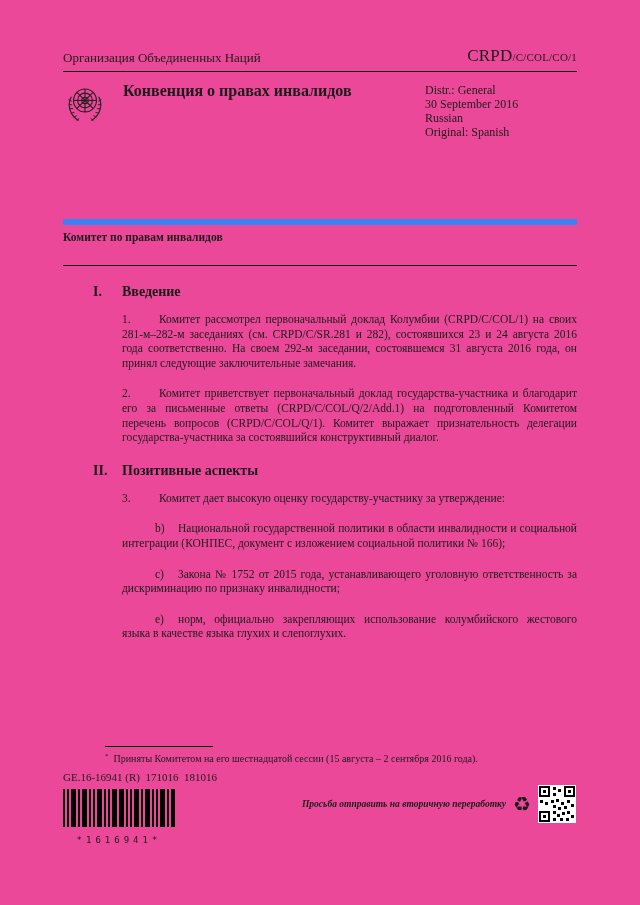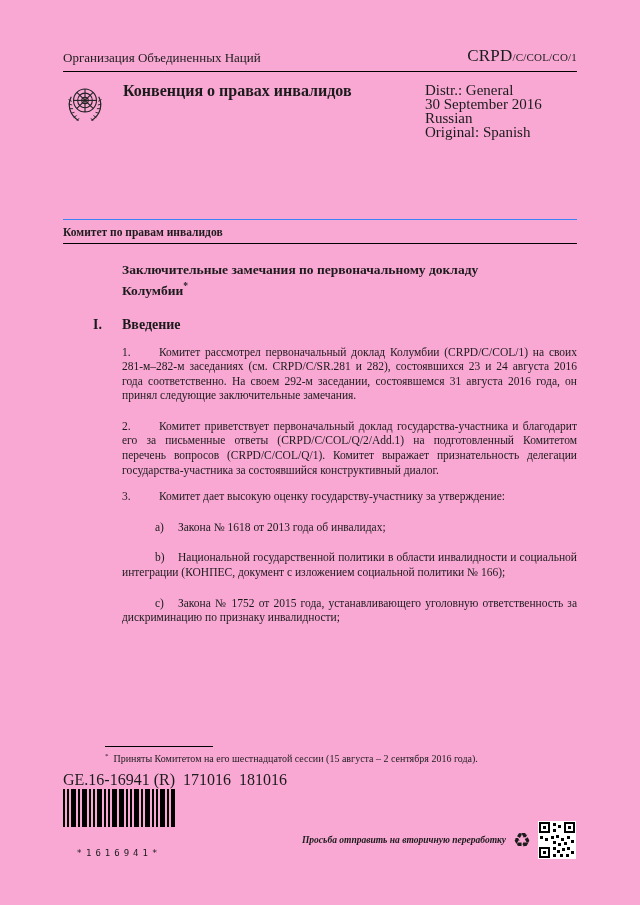--- a/index.html
+++ b/index.html
@@ -1,60 +1,60 @@
 <!DOCTYPE html>
 <html lang="ru"><head>
 <meta charset="utf-8">
 <style>
   html,body{margin:0;padding:0;background:#fff;}
-  .page{width:640px;height:905px;background:#f9a8d4;position:relative;overflow:hidden;
+  .page{width:640px;height:905px;background:#ec4899;position:relative;overflow:hidden;
         font-family:"Liberation Serif","DejaVu Serif",serif;color:#1b1b1b;}
   .content{position:absolute;left:63px;right:63px;top:46px;}
 
   
   .hdr{display:flex;justify-content:space-between;align-items:flex-end;
        border-bottom:1px solid #000;padding-bottom:5px;}
   .org{font-size:13px;}
   .sym{font-size:17px;letter-spacing:.2px;}
   .sym .suffix{font-size:11px;}
 
   
   .masthead{display:flex;margin-top:9px;}
   .emblem{width:48px;flex:0 0 48px;padding-top:1px;}
   .mast-title{flex:1;padding-left:12px;font-weight:bold;font-size:16px;line-height:19px;}
   .mast-title .inner{width:175px;}
-  .distr{width:152px;font-size:15px;line-height:14px;padding-top:2px;margin-left:32px;}
-
-  
-  .committee-band{margin-top:80px;border-top:1px solid #3b82f6;border-bottom:1px solid #000;
-                  padding:6px 0 5px;}
+  .distr{width:152px;font-size:12px;line-height:14px;padding-top:2px;margin-left:32px;}
+
+  
+  .committee-band{margin-top:80px;border-top:6px solid #3b82f6;border-bottom:1px solid #000;
+                  padding:6px 0 22px;}
   .committee{font-weight:bold;font-size:11.5px;}
 
   
   .doc-title{margin:17px 0 0 59px;font-weight:bold;font-size:13.5px;line-height:17px;}
   .doc-title .inner{width:375px;display:inline-block;}
   sup{font-size:70%;}
   .sec{margin:18px 0 0 0;display:flex;font-weight:bold;font-size:14px;}
   .secnum{display:inline-block;margin-left:30px;width:29px;}
 
   
   .para{font-size:11.5px;line-height:14.6px;text-align:justify;margin:16px 0 0 59px;}
   .para.first{margin-top:12px;}
   .pnum{display:inline-block;width:37px;}
   .sub{text-indent:33px;}
   .letter{display:inline-block;width:23px;text-indent:0;}
 
   
   .footnote-block{position:absolute;left:105px;right:76px;top:746px;}
   .fn-sep{width:108px;border-top:1px solid #000;margin-bottom:5px;}
   .fn-text{font-size:10px;}
-  .ge{position:absolute;left:63px;top:771px;font-size:16px;white-space:pre;}
+  .ge{position:absolute;left:63px;top:771px;font-size:11px;white-space:pre;}
   .barcode{position:absolute;left:63px;top:789px;width:112px;text-align:center;}
-  .barcode-text{font-family:"DejaVu Sans Mono",monospace;font-size:9px;letter-spacing:4px;margin-top:17px;text-align:center;}
-  .recycle-row{position:absolute;right:64px;top:820px;height:40px;display:flex;align-items:center;gap:7px;}
+  .barcode-text{font-family:"DejaVu Sans Mono",monospace;font-size:9px;letter-spacing:4px;margin-top:4px;text-align:center;}
+  .recycle-row{position:absolute;right:64px;top:784px;height:40px;display:flex;align-items:center;gap:7px;}
   .recycle-text{font-size:9.5px;font-style:italic;font-weight:bold;line-height:11px;text-align:right;}
   .recycle-icon{font-family:"DejaVu Sans",sans-serif;font-size:20px;line-height:1;}
 </style>
 </head>
 <body>
 
 <div class="page">
   <div class="content">
 
     <div class="hdr">
@@ -92,39 +92,40 @@
         <div>30 September 2016</div>
         <div>Russian</div>
         <div>Original: Spanish</div>
       </div>
     </div>
 
     <div class="committee-band">
       <div class="committee">Комитет по правам инвалидов</div>
     </div>
 
-    <div class="doc-title">
-      <span class="inner"><span>Заключительные замечания по первоначальному докладу Колумбии</span><sup>*</sup></span>
-    </div>
 
     <div class="sec">
       <span class="secnum">I.</span>
       <span class="sectitle">Введение</span>
     </div>
 
     <p class="para first"><span class="pnum">1.</span><span>Комитет рассмотрел первоначальный доклад Колумбии (CRPD/C/COL/1) на своих 281-м–282-м заседаниях (см. CRPD/C/SR.281 и 282), состоявшихся 23 и 24 августа 2016 года соответственно. На своем 292-м заседании, состоявшемся 31 августа 2016 года, он принял следующие заключительные замечания.</span></p>
 
     <p class="para"><span class="pnum">2.</span><span>Комитет приветствует первоначальный доклад государства-участника и благодарит его за письменные ответы (CRPD/C/COL/Q/2/Add.1) на подготовленный Комитетом перечень вопросов (CRPD/C/COL/Q/1). Комитет выражает признательность делегации государства-участника за состоявшийся конструктивный диалог.</span></p>
 
+    <div class="sec">
+      <span class="secnum">II.</span>
+      <span class="sectitle">Позитивные аспекты</span>
+    </div>
 
     <p class="para first"><span class="pnum">3.</span><span>Комитет дает высокую оценку государству-участнику за утверждение:</span></p>
 
-    <p class="para sub"><span class="letter">a)</span><span>Закона № 1618 от 2013 года об инвалидах;</span></p>
     <p class="para sub"><span class="letter">b)</span><span>Национальной государственной политики в области инвалидности и социальной интеграции (КОНПЕС, документ с изложением социальной политики № 166);</span></p>
     <p class="para sub"><span class="letter">c)</span><span>Закона № 1752 от 2015 года, устанавливающего уголовную ответственность за дискриминацию по признаку инвалидности;</span></p>
+    <p class="para sub"><span class="letter">e)</span><span>норм, официально закрепляющих использование колумбийского жестового языка в качестве языка глухих и слепоглухих.</span></p>
 
   </div>
 
   <div class="footnote-block">
     <div class="fn-sep"></div>
     <div class="fn-text"><sup>*</sup>&nbsp;&nbsp;<span>Приняты Комитетом на его шестнадцатой сессии (15 августа – 2 сентября 2016 года).</span></div>
   </div>
 
   <div class="ge">GE.16-16941 (R)  171016  181016</div>
 

